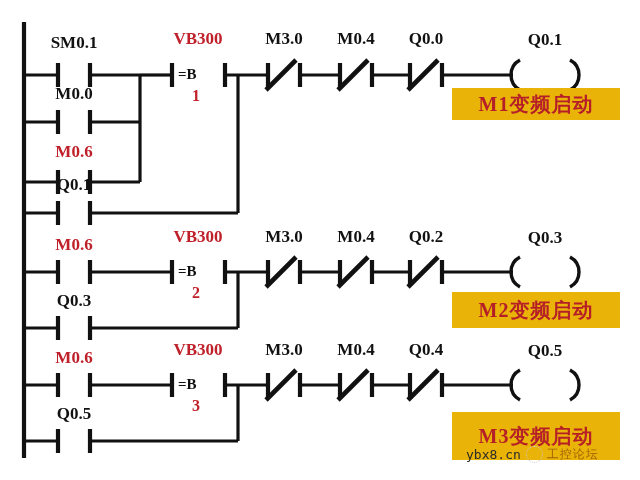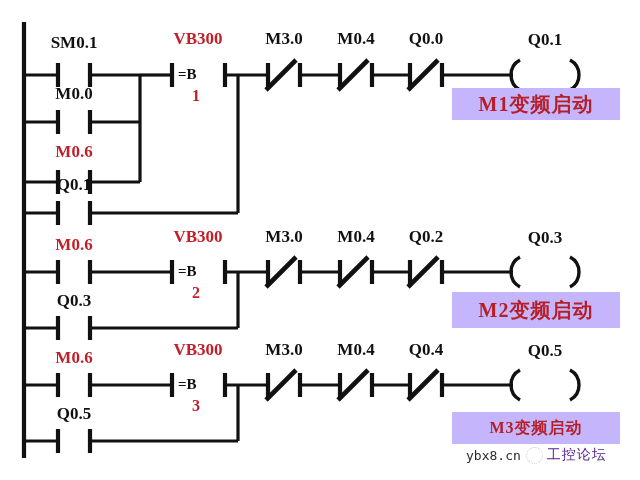--- a/index.html
+++ b/index.html
@@ -27,21 +27,21 @@
     font-family:"Liberation Serif","DejaVu Serif",serif;
     font-weight:bold;font-size:15px;fill:#111;text-anchor:start;
   }
   .cmpnum{
     font-family:"Liberation Serif","DejaVu Serif",serif;
     font-weight:bold;font-size:16px;fill:#c0202a;text-anchor:middle;
   }
 
   .annbox{
     position:absolute;
-    background:#c4b5fd;
+    background:#eab308;
     display:flex;align-items:center;justify-content:center;
     font-family:"Liberation Serif","DejaVu Serif",serif;
     font-weight:bold;
     color:#b51f28;
     letter-spacing:1px;
     white-space:nowrap;
   }
 
   #watermark{
     position:absolute;
@@ -51,21 +51,21 @@
     justify-content:space-between;
   }
   .wm-site{font-size:13px;color:#2a2a2a;letter-spacing:0px;font-weight:normal;}
   .wm-logo{
     width:15px;height:15px;border-radius:50%;
     border:1.5px dotted #c9c9c9;margin:0 4px 0 5px;
     display:inline-block;
   }
   .wm-forum{
     font-family:Liberation Sans, sans-serif;
-    font-size:14px;color:#4c1d95;letter-spacing:1px;
+    font-size:12px;color:#a16207;letter-spacing:1px;
   }
 </style>
 </head>
 <body>
 
 <div id="stage">
 
   <svg id="ladder" viewBox="0 0 640 480">
 
     <line class="rail" x1="24" y1="22" x2="24" y2="458"></line>
@@ -268,21 +268,21 @@
         <path class="coilarc" d="M 570 370 A 17 17 0 0 1 570 400"></path>
         <text class="lbl" x="545" y="356">Q0.5</text>
       </g>
     </g>
   </svg>
 
   <div class="annbox" style="left:452px;top:88px;width:168px;height:32px;font-size:20px;">M1变频启动</div>
 
   <div class="annbox" style="left:452px;top:292px;width:168px;height:36px;font-size:20px;">M2变频启动</div>
 
-  <div class="annbox" style="left:452px;top:412px;width:168px;height:32px;font-size:16px;">M3变频启动</div>
+  <div class="annbox" style="left:452px;top:412px;width:168px;height:48px;font-size:20px;">M3变频启动</div>
 
   <div id="watermark" style="left:466px;top:446px;">
     <span class="wm-site">ybx8.cn</span>
     <span class="wm-logo"></span>
     <span class="wm-forum">工控论坛</span>
   </div>
 
 </div>
 
 </body></html>

